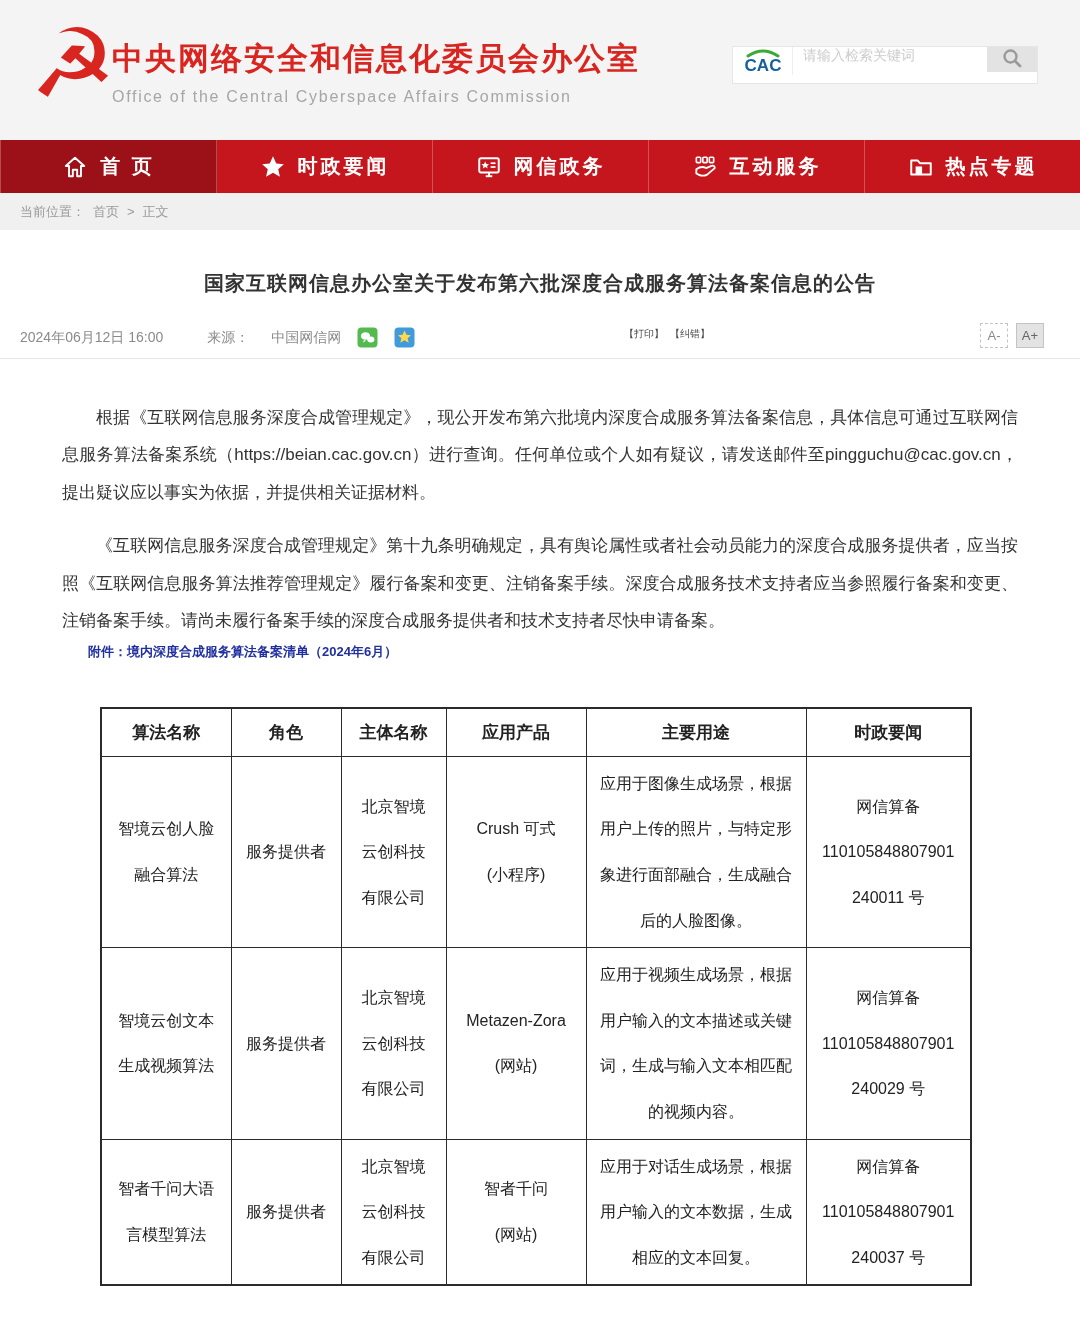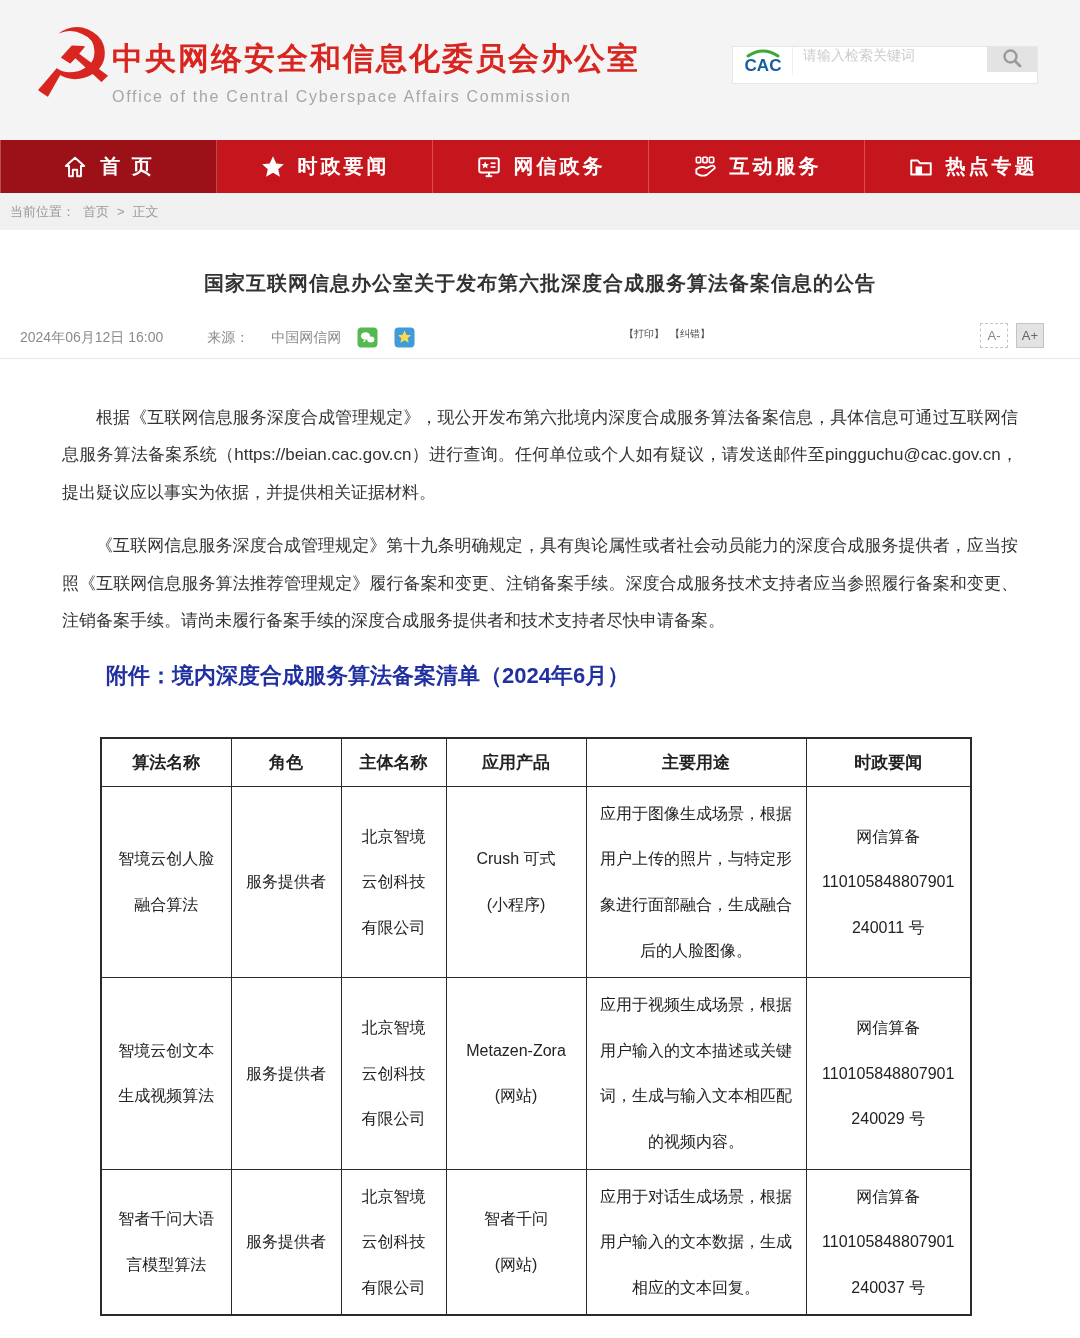--- a/index.html
+++ b/index.html
@@ -59,21 +59,21 @@
     letter-spacing: 3px; cursor: pointer;
     border-right: 1px solid rgba(255,255,255,0.25);
   }
   .nav-item:last-child { border-right: none; }
   .nav-item.active { background: #9c1117; border-left: 1px solid rgba(255,255,255,0.25); }
   .nav-icon { display: flex; align-items: center; }
   
   .breadcrumb {
     height: 37px; background: #f0f0f0;
     display: flex; align-items: center; gap: 8px;
-    padding-left: 10px; font-size: 13px; color: #9a9a9a;
+    padding-left: 20px; font-size: 13px; color: #9a9a9a;
   }
   .breadcrumb a { color: #9a9a9a; text-decoration: none; }
   
   .article-title {
     margin: 40px 90px 0;
     text-align: center;
     font-size: 20px; font-weight: bold; color: #333;
     letter-spacing: 1px;
   }
   .meta-row {
@@ -104,22 +104,22 @@
   }
   .font-btn.plus { background: #e3e3e3; border: 1px solid #c4c4c4; color: #666; }
   .body-text { margin: 40px 62px 0; }
   .body-text p {
     font-size: 17px; line-height: 2.2; color: #333;
     text-indent: 2em; text-align: justify;
   }
   .body-text p + p { margin-top: 16px; }
   .attachment {
     display: block;
-    margin: 22px 62px 0; padding-left: 2em;
-    font-size: 22px; font-weight: bold; color: #2130a0;
+    margin: 4px 62px 0; padding-left: 2em;
+    font-size: 13px; font-weight: bold; color: #2130a0;
     text-decoration: none;
   }
   
   .reg-table {
     margin: 46px 0 0 100px;
     width: 870px;
     border-collapse: collapse;
     table-layout: fixed;
     border: 2px solid #2b2b2b;
   }

